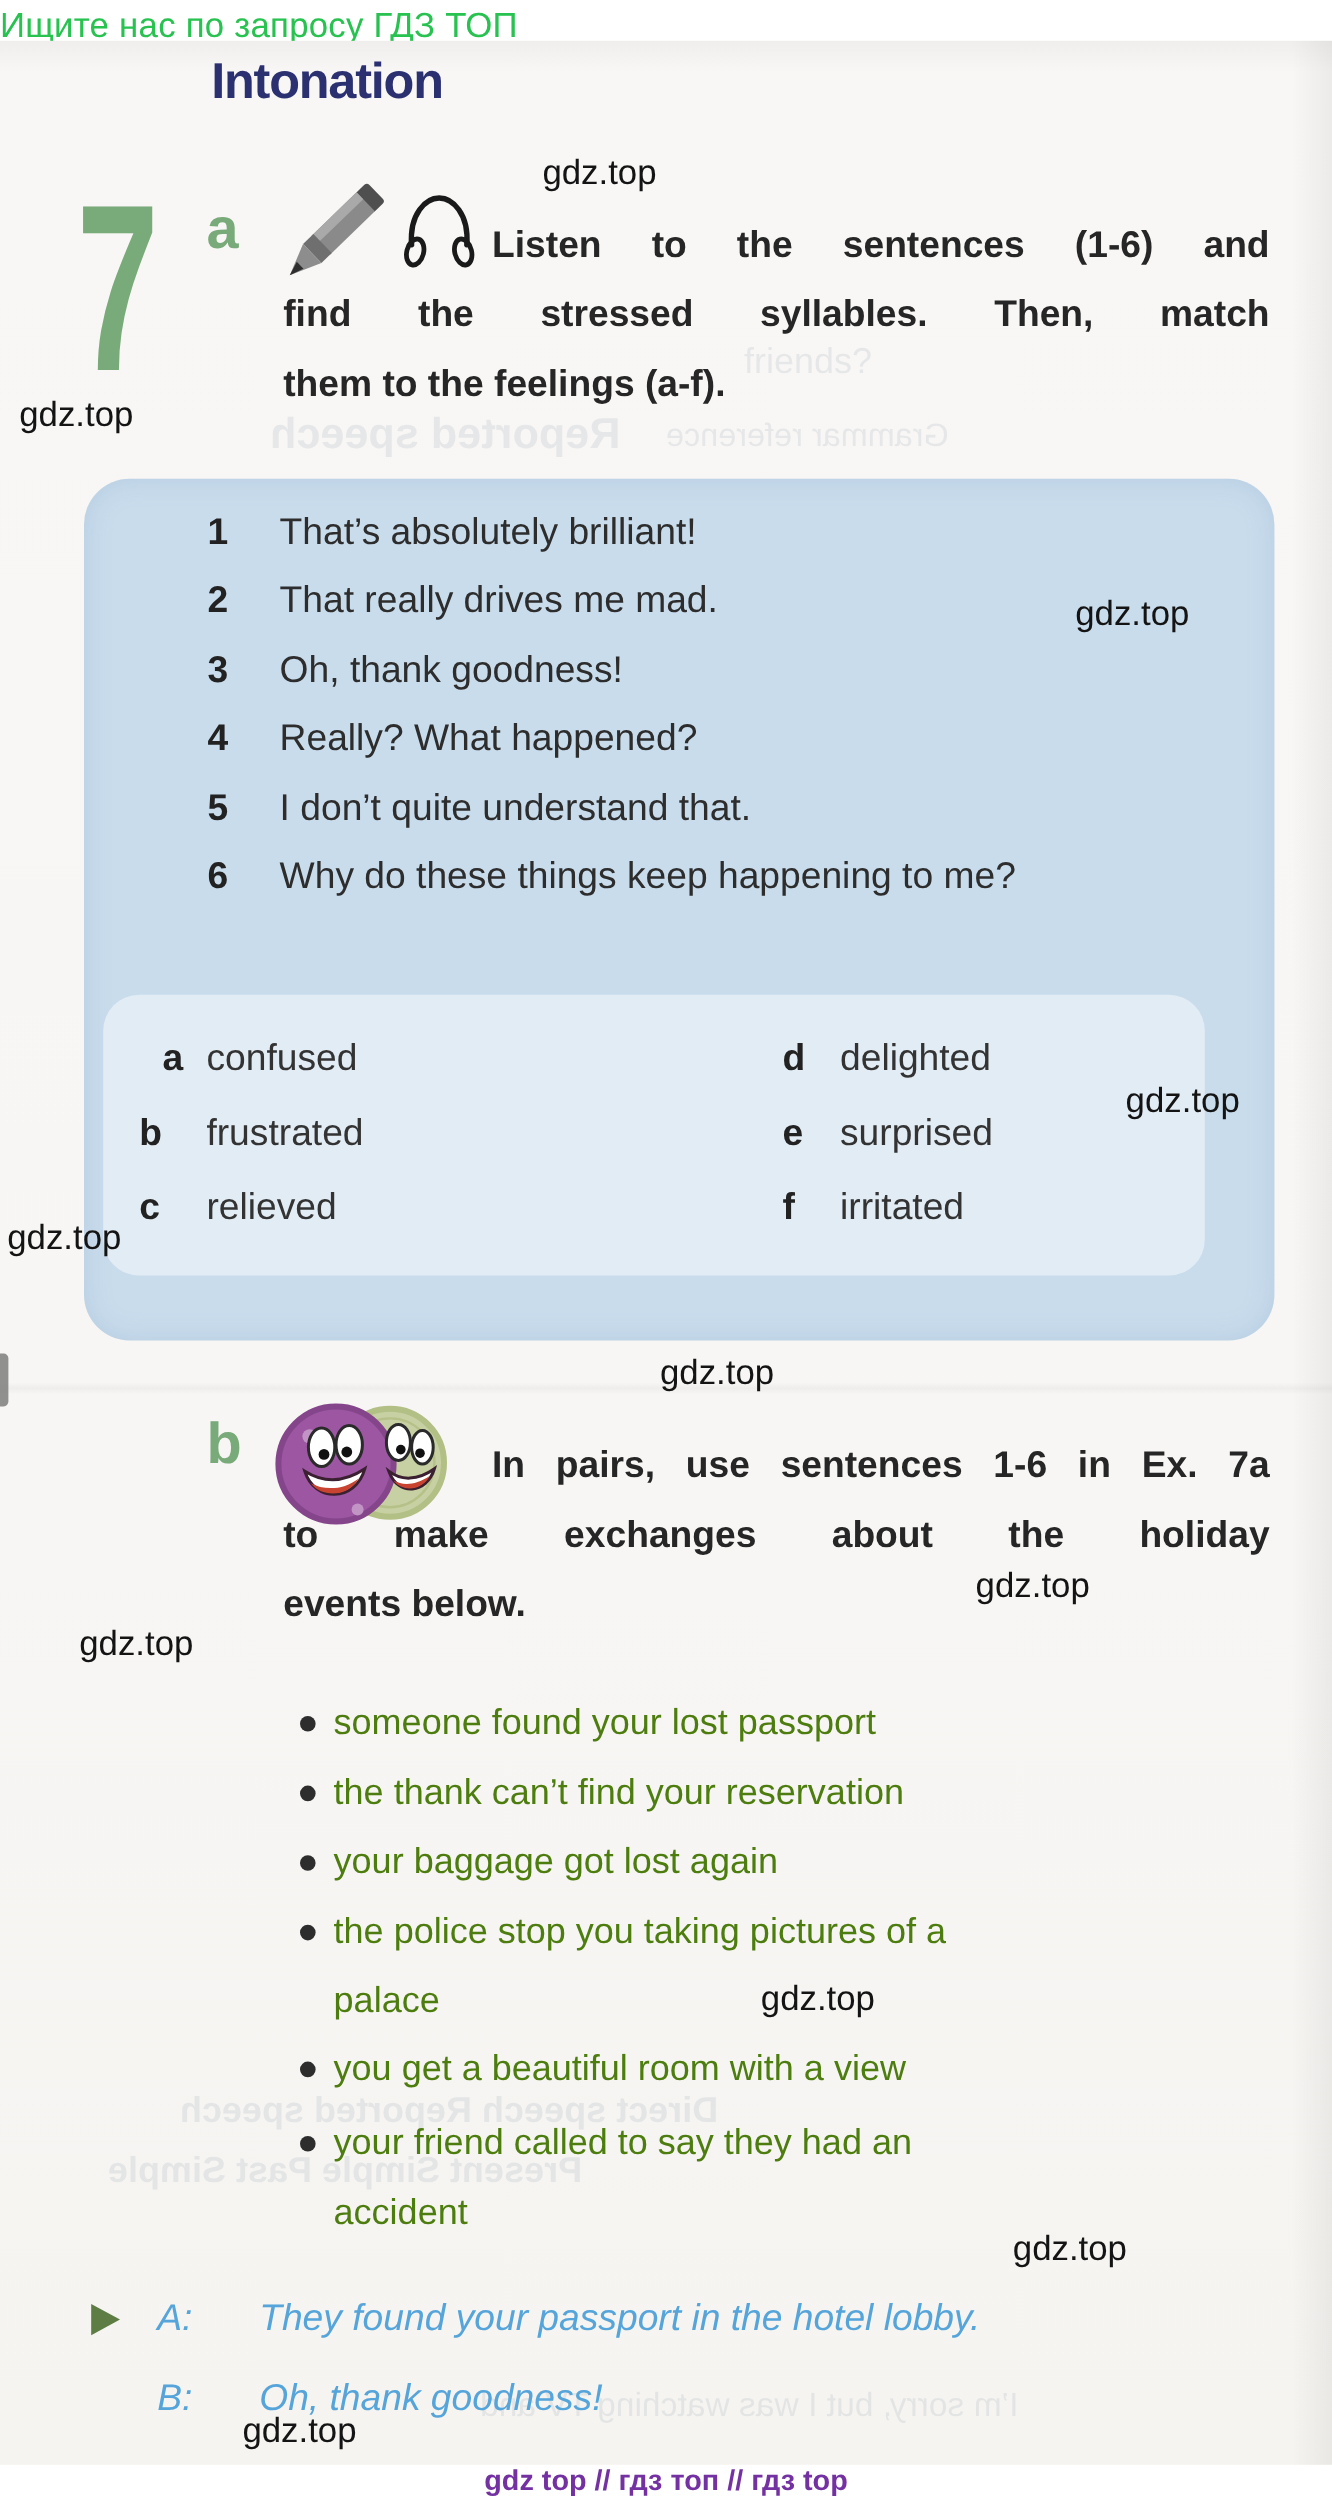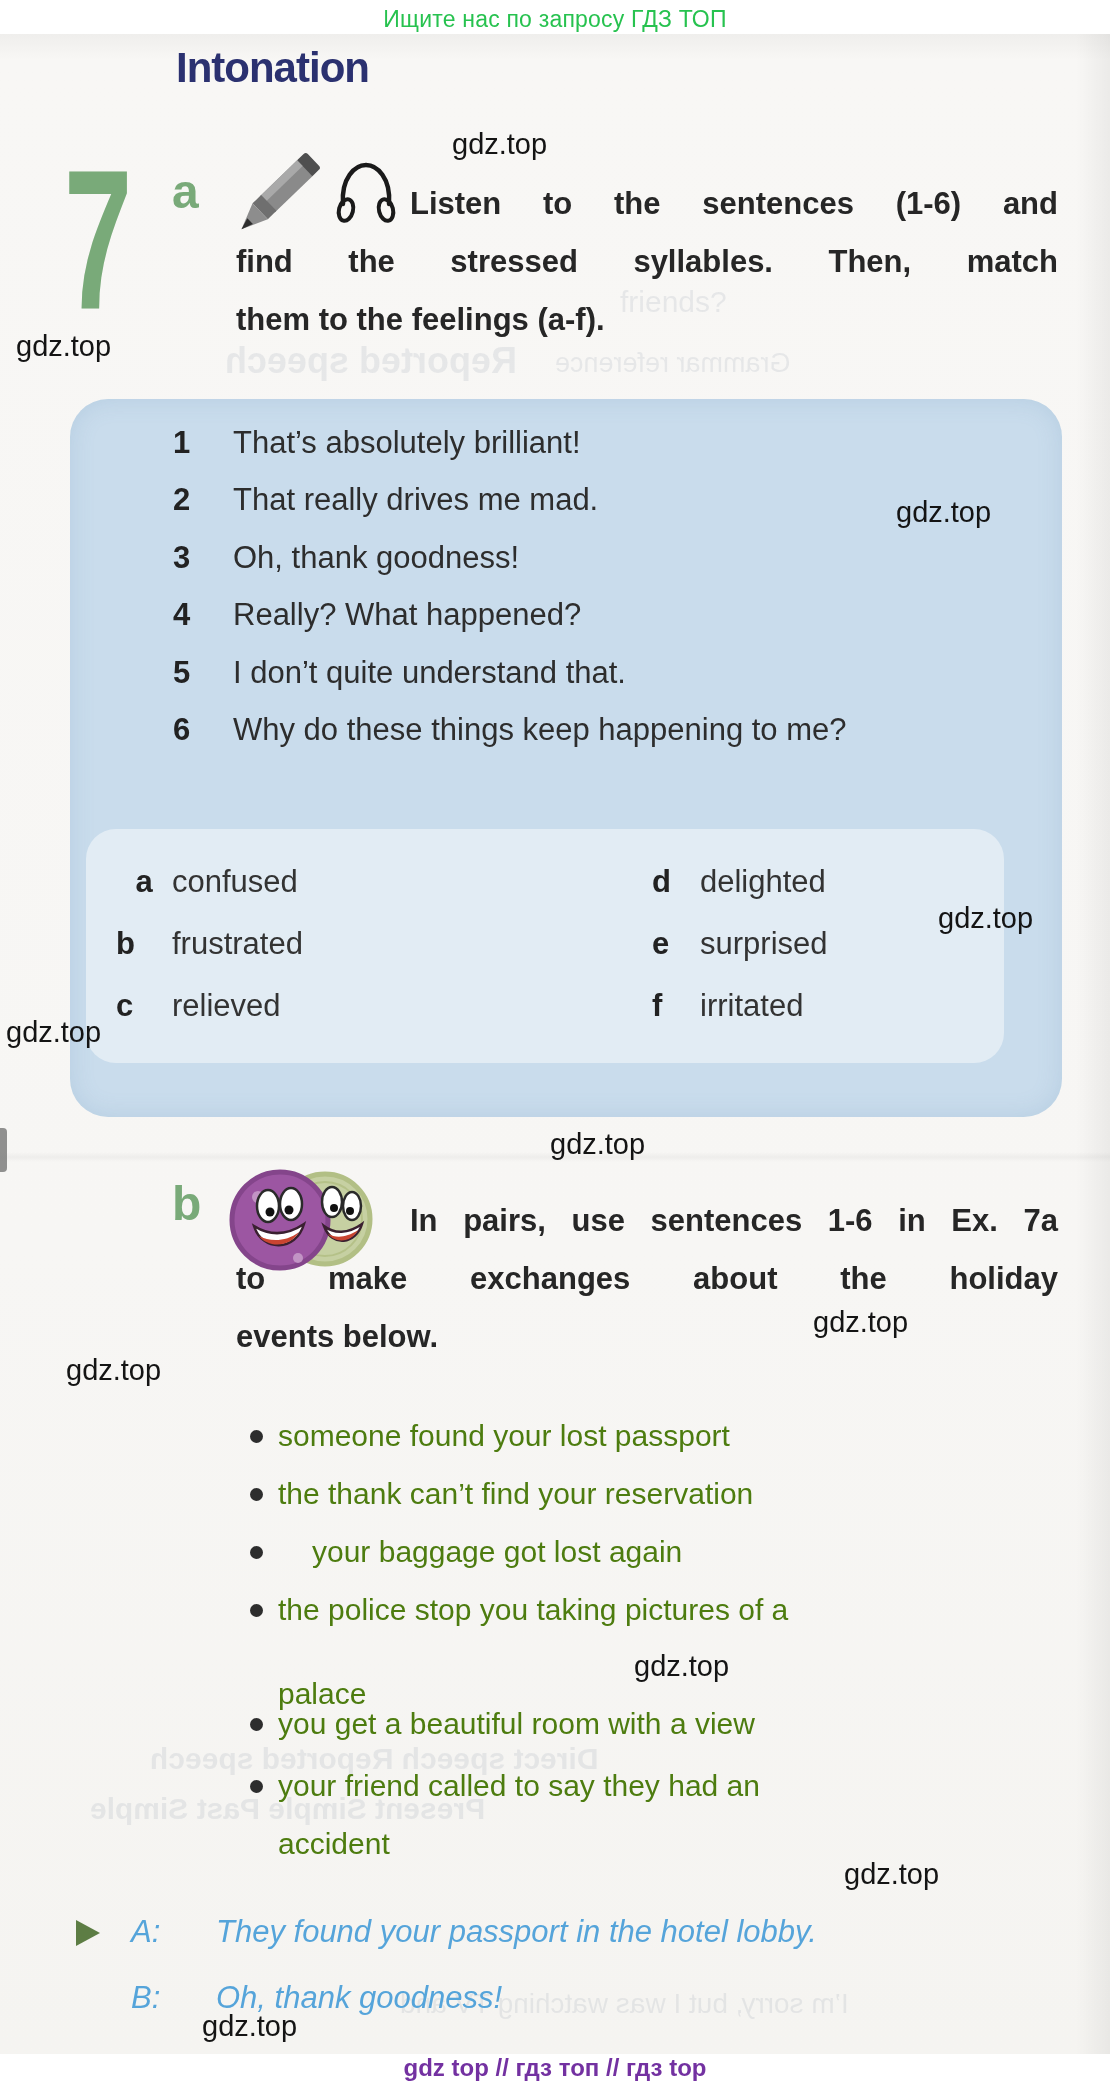--- a/index.html
+++ b/index.html
@@ -1,20 +1,20 @@
 <!DOCTYPE html>
 <html><head>
 <meta charset="utf-8">
 <style>
   html,body{margin:0;padding:0;}
   body{width:1110px;height:2087px;position:relative;background:#ffffff;
        font-family:"Liberation Sans","DejaVu Sans",sans-serif;overflow:hidden;}
   .abs{position:absolute;}
   
-  .banner{top:6px;left:0;width:1110px;text-align:center;font-size:23px;font-weight:500;
+  .banner{top:6px;left:0;width:1110px;font-size:29px;font-weight:500;
           color:#27c24f;letter-spacing:.2px;}
   
   .paper{top:34px;left:0;width:1110px;height:2020px;
          background:linear-gradient(180deg,#efeeec 0,#f8f7f5 26px,#f7f6f4 60%,#f5f4f1 100%);}
   .paper-right-shade{top:34px;right:0;width:34px;height:2020px;
          background:linear-gradient(90deg,rgba(0,0,0,0) 0,rgba(0,0,0,.05) 100%);}
   .left-speck{left:0;top:1128px;width:7px;height:44px;background:#3c3c3c;opacity:.55;border-radius:0 4px 4px 0;}
   .fold{left:0;top:1152px;width:1110px;height:10px;
         background:linear-gradient(180deg,rgba(0,0,0,0) 0,rgba(120,120,120,.07) 50%,rgba(0,0,0,0) 100%);}
   
@@ -139,24 +139,24 @@
 
 <div class="abs ins jus" style="left:410px;top:1200px;width:648px;">In pairs, use sentences 1-6 in Ex. 7a</div>
 <div class="abs ins jus" style="left:236px;top:1258px;width:822px;">to make exchanges about the holiday</div>
 <div class="abs ins" style="left:236px;top:1316px;">events below.</div>
 
 <div class="abs dot" style="left:250px;top:1430px;"></div>
 <div class="abs ev" style="left:278px;top:1416px;">someone found your lost passport</div>
 <div class="abs dot" style="left:250px;top:1488px;"></div>
 <div class="abs ev" style="left:278px;top:1474px;">the thank can’t find your reservation</div>
 <div class="abs dot" style="left:250px;top:1546px;"></div>
-<div class="abs ev" style="left:278px;top:1532px;margin-left:34px;">your baggage got lost again</div>
+<div class="abs ev" style="left:278px;top:1532px;">your baggage got lost again</div>
 <div class="abs dot" style="left:250px;top:1604px;"></div>
 <div class="abs ev" style="left:278px;top:1590px;">the police stop you taking pictures of a</div>
-<div class="abs ev" style="left:278px;top:1648px;margin-top:26px;">palace</div>
+<div class="abs ev" style="left:278px;top:1648px;">palace</div>
 <div class="abs dot" style="left:250px;top:1718px;"></div>
 <div class="abs ev" style="left:278px;top:1704px;">you get a beautiful room with a view</div>
 <div class="abs dot" style="left:250px;top:1780px;"></div>
 <div class="abs ev" style="left:278px;top:1766px;">your friend called to say they had an</div>
 <div class="abs ev" style="left:278px;top:1824px;">accident</div>
 
 <div class="abs tri" style="left:76px;top:1920px;"></div>
 <div class="abs dlg" style="left:131px;top:1912px;">A:</div>
 <div class="abs dlg" style="left:216px;top:1912px;">They found your passport in the hotel lobby.</div>
 <div class="abs dlg" style="left:131px;top:1978px;">B:</div>

